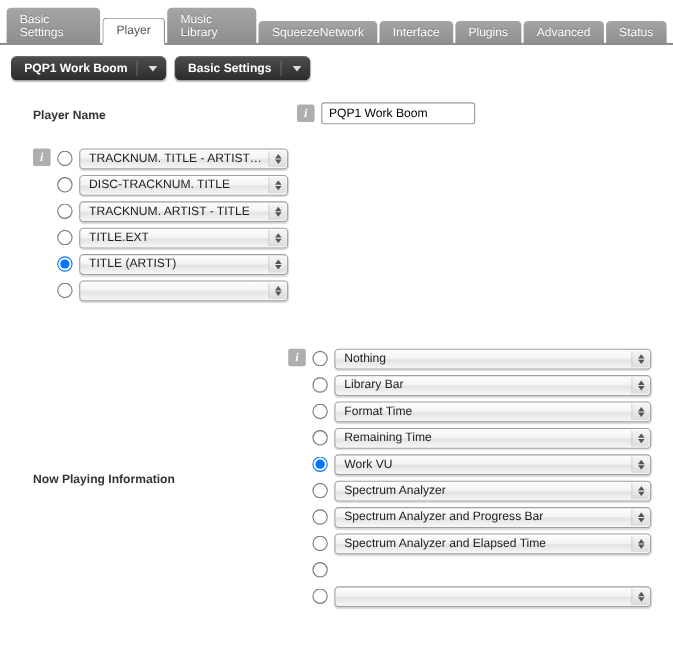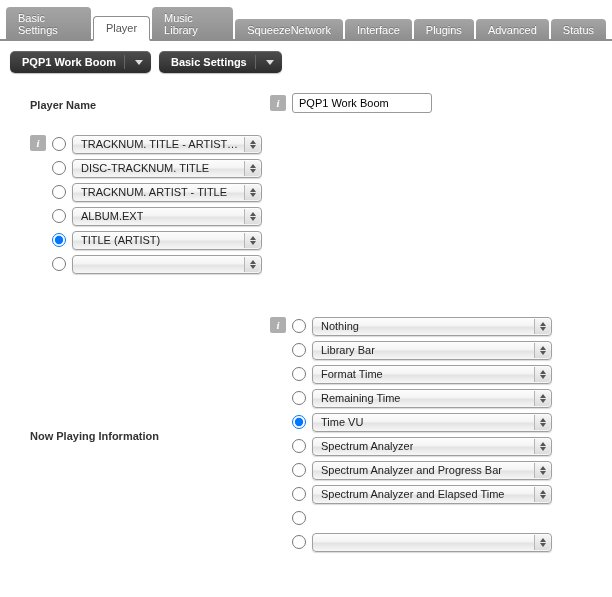--- a/index.html
+++ b/index.html
@@ -174,21 +174,21 @@
   }
   .sel .sel-arrows .up, .sel .sel-arrows .down {
     width: 0; height: 0;
     border-left: 3px solid transparent;
     border-right: 3px solid transparent;
   }
   .sel .sel-arrows .up { border-bottom: 4px solid #555; }
   .sel .sel-arrows .down { border-top: 4px solid #555; }
   
   .w-title { width: 190px; }
-  .w-nowplaying { width: 240px; }
+  .w-nowplaying { width: 288px; }
 </style>
 </head>
 <body>
 
 <div class="tabbar" id="tabbar">
     <div class="tab">Basic Settings</div>
     <div class="tab active">Player</div>
     <div class="tab">Music Library</div>
     <div class="tab">SqueezeNetwork</div>
     <div class="tab">Interface</div>
@@ -250,21 +250,21 @@
               <span class="sel-label">TRACKNUM. ARTIST - TITLE</span>
               <span class="sel-arrows">
                 <span class="up"></span>
                 <span class="down"></span>
               </span>
             </div>
           </div>
           <div class="option-item">
             <input type="radio" name="title-format" style="">
             <div class="sel w-title">
-              <span class="sel-label">ALBUM.EXT</span>
+              <span class="sel-label">TITLE.EXT</span>
               <span class="sel-arrows">
                 <span class="up"></span>
                 <span class="down"></span>
               </span>
             </div>
           </div>
           <div class="option-item">
             <input type="radio" name="title-format" checked="" style="">
             <div class="sel w-title">
               <span class="sel-label">TITLE (ARTIST)</span>
@@ -329,21 +329,21 @@
               <span class="sel-label">Remaining Time</span>
               <span class="sel-arrows">
                 <span class="up"></span>
                 <span class="down"></span>
               </span>
             </div>
           </div>
           <div class="option-item">
             <input type="radio" name="now-playing" checked="" style="">
             <div class="sel w-nowplaying">
-              <span class="sel-label">Time VU</span>
+              <span class="sel-label">Work VU</span>
               <span class="sel-arrows">
                 <span class="up"></span>
                 <span class="down"></span>
               </span>
             </div>
           </div>
           <div class="option-item">
             <input type="radio" name="now-playing" style="">
             <div class="sel w-nowplaying">
               <span class="sel-label">Spectrum Analyzer</span>

